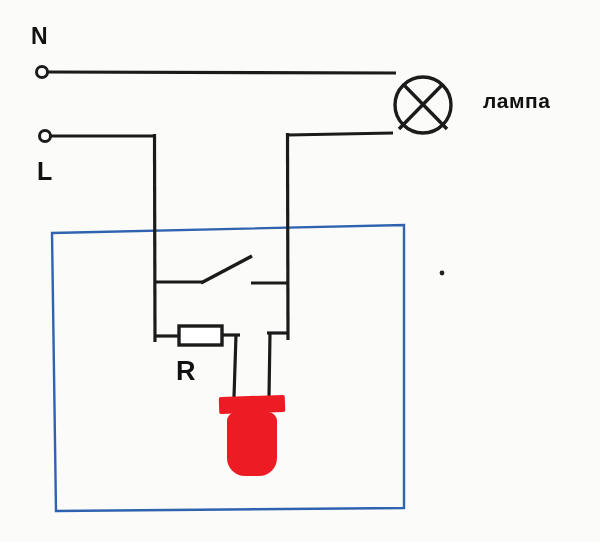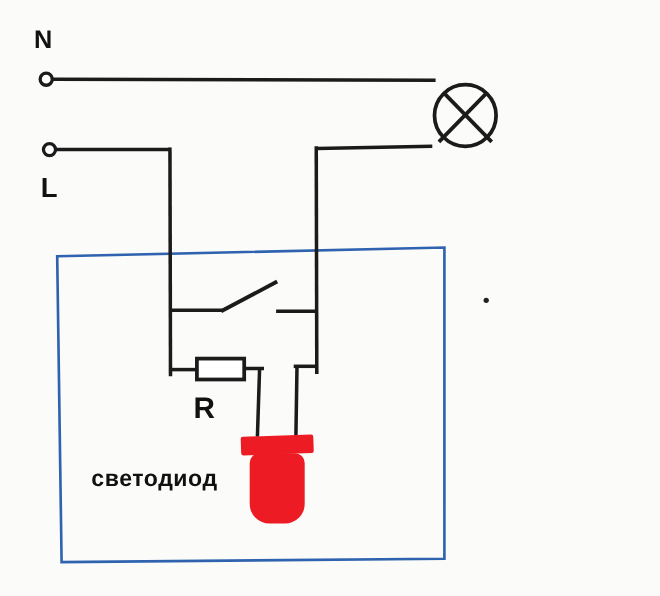--- a/index.html
+++ b/index.html
@@ -74,15 +74,15 @@
     <g fill="#ed1c24">
       <rect x="219" y="396" width="66" height="17" rx="2" transform="rotate(-2 252 404)"></rect>
       <path d="M236,412 h32 a9,9 0 0 1 9,9 v37 a18,18 0 0 1 -18,18 h-14 a18,18 0 0 1 -18,-18 v-37 a9,9 0 0 1 9,-9 z"></path>
     </g>
 
     <circle cx="442" cy="273" r="2.4" fill="#222222"></circle>
   </svg>
 
   <div class="lbl lbl-n">N</div>
   <div class="lbl lbl-l">L</div>
+  <div class="lbl lbl-lamp">лампа</div>
   <div class="lbl lbl-r">R</div>
-  <div class="lbl lbl-led">светодиод</div>
 </div>
 
 </body></html>

